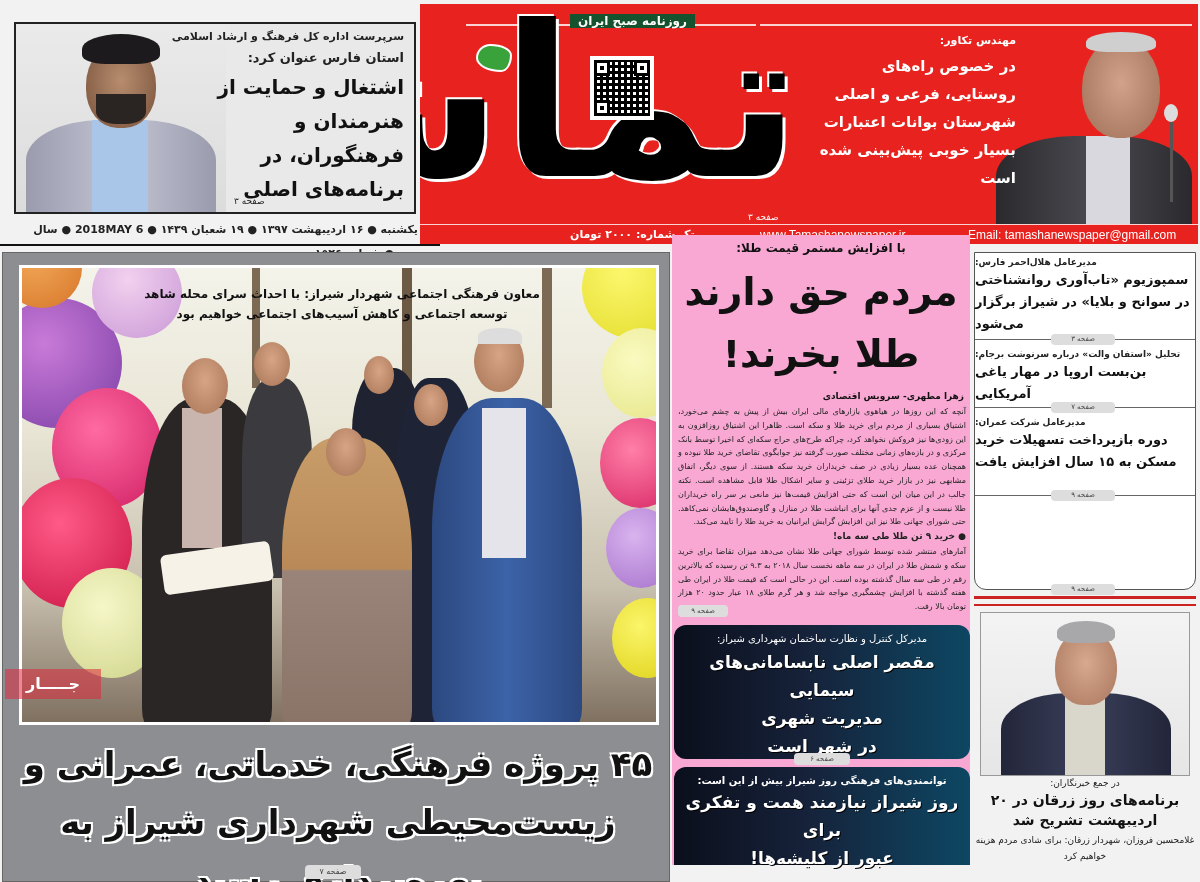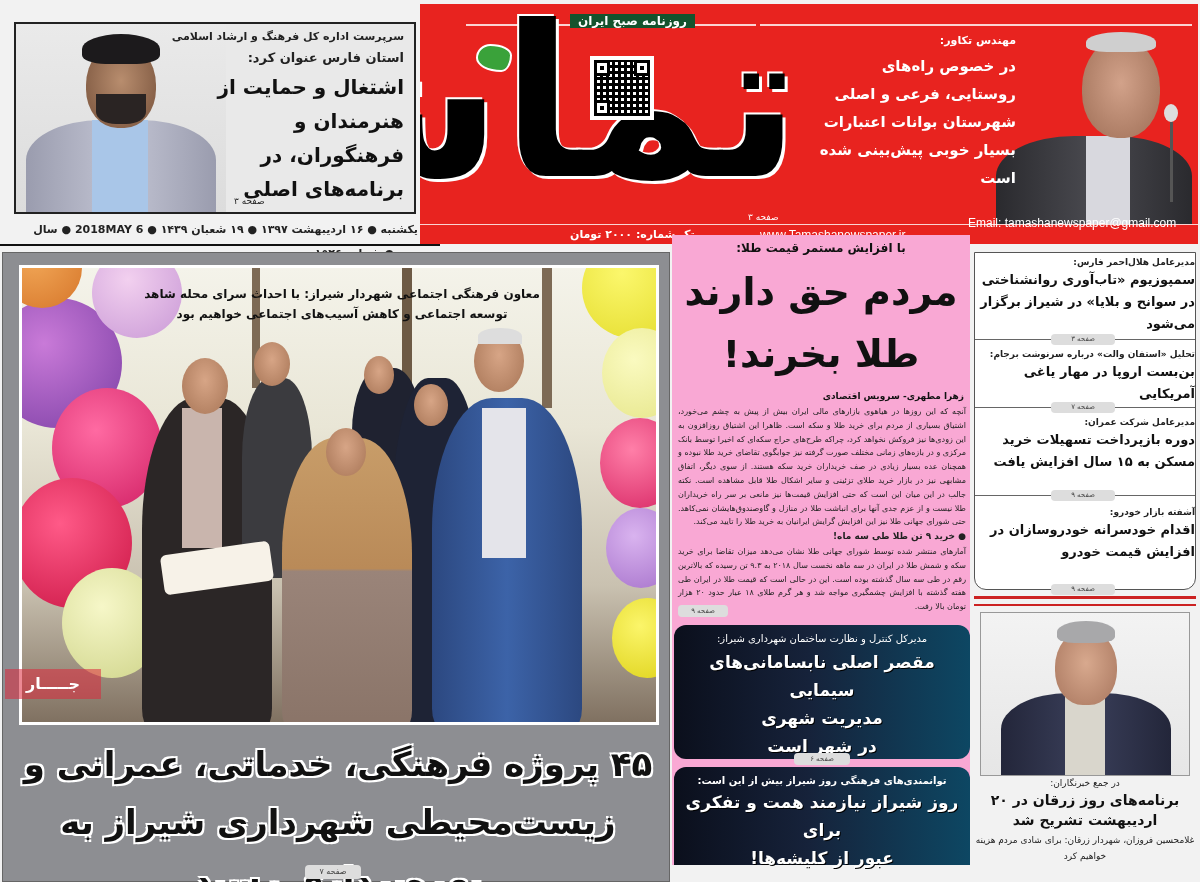--- a/index.html
+++ b/index.html
@@ -83,21 +83,21 @@
   #right-speaker { right: 6px; top: 20px; width: 196px; height: 200px; overflow:hidden; }
   #right-kicker { left: 388px; top: 30px; width: 208px; text-align:right; font-size: 11px; color:#fff; font-weight:bold; }
   #right-headline {
     left: 386px; top: 48px; width: 210px; text-align:right;
     font-size: 15px; line-height: 28px; color:#fff; font-weight: bold;
   }
   #right-page { left: 328px; top: 208px; font-size: 9px; color:#fff; }
   #masthead-bottom-rule { left: 0; top: 220px; width: 778px; height: 1px; background:#fff; opacity: .8; }
   #price { left: 150px; top: 224px; font-size: 11px; color:#fff; font-weight:bold; }
   #website { left: 340px; top: 224px; font-size: 12px; color:#fff; font-family: "Liberation Sans", sans-serif; }
-  #email { left: 548px; top: 212px; font-size: 12px; color:#fff; font-family: "Liberation Sans", sans-serif; }
+  #email { left: 548px; top: 224px; font-size: 12px; color:#fff; font-family: "Liberation Sans", sans-serif; }
 
   
   #lead-panel {
     left: 2px; top: 252px; width: 668px; height: 630px;
     background: #8d8e92;
     border: 1px solid #666;
   }
   #lead-photo {
     left: 16px; top: 12px; width: 640px; height: 460px;
     background: linear-gradient(180deg,#f4f3ea 0%,#e9e6d6 35%,#c9c1b0 70%,#807161 100%);
@@ -154,21 +154,21 @@
     position:absolute; left: 120px; bottom: -6px; width: 56px; height: 12px; border-radius: 4px;
     background:#ddd; color:#444; font-size: 7px; line-height: 12px;
   }
   #shiraz-box { top: 532px; height: 98px; border-radius: 12px 12px 0 0; }
   #shiraz-kicker { font-size: 10px; margin-top: 8px; font-weight: bold; }
   #shiraz-headline { font-size: 17px; line-height: 28px; font-weight:bold; margin-top: 2px; text-shadow: 1px 1px 0 #000; }
 
   
   #right-col { left: 974px; top: 252px; width: 222px; height: 338px; background:#fff;
     border: 1px solid #555; border-radius: 0 0 12px 12px; }
-  .brief { position:absolute; left: 0; width: 220px; text-align:right; }
+  .brief { position:absolute; left: 0; width: 220px; text-align:left; }
   .brief-kicker { font-size: 9px; color:#222; font-weight: bold; }
   .brief-headline { font-size: 13px; line-height: 22px; font-weight:bold; color:#111; margin-top: 2px; }
   .brief-sep { position:absolute; left: 0; width: 220px; height: 1px; background:#666; }
   .brief-page {
     position:absolute; left: 76px; width: 64px; height: 11px; border-radius: 4px;
     background:#ddd; color:#444; font-size: 7px; text-align:center; line-height: 11px;
   }
   #red-rule1 { left: 974px; top: 596px; width: 222px; height: 3px; background:#c22; }
   #red-rule2 { left: 974px; top: 604px; width: 222px; height: 2px; background:#c22; }
   #zarghan-photo { left: 980px; top: 612px; width: 210px; height: 164px;
@@ -316,24 +316,20 @@
   <div class="brief-sep" style="top:154px;"></div>
   <div class="brief-page" style="top:149px;" dir="rtl">صفحه ۷</div>
 
   <div class="brief" dir="rtl" style="top:164px;">
     <div class="brief-kicker">مدیرعامل شرکت عمران:</div>
     <div class="brief-headline">دوره بازپرداخت تسهیلات خرید مسکن به ۱۵ سال افزایش یافت</div>
   </div>
   <div class="brief-sep" style="top:242px;"></div>
   <div class="brief-page" style="top:237px;" dir="rtl">صفحه ۹</div>
 
-  <div class="brief" dir="rtl" style="top:254px;">
-    <div class="brief-kicker">آشفته بازار خودرو:</div>
-    <div class="brief-headline">اقدام خودسرانه خودروسازان در افزایش قیمت خودرو</div>
-  </div>
   <div class="brief-page" style="top:331px;" dir="rtl">صفحه ۹</div>
 </div>
 
 <div id="red-rule1" class="abs"></div>
 <div id="red-rule2" class="abs"></div>
 
 <div id="zarghan-photo" class="abs">
   <div class="person-suit" style="left:20px;top:80px;width:170px;height:90px;background:linear-gradient(90deg,#23263a,#3a3f5a,#23263a);"></div>
   <div class="person-suit" style="left:84px;top:80px;width:40px;height:90px;background:#d9d6cc;border-radius:0;"></div>
   <div class="person-head" style="left:74px;top:16px;width:62px;height:76px;background:radial-gradient(ellipse at 50% 45%,#d8a98e,#a8765e);"></div>

